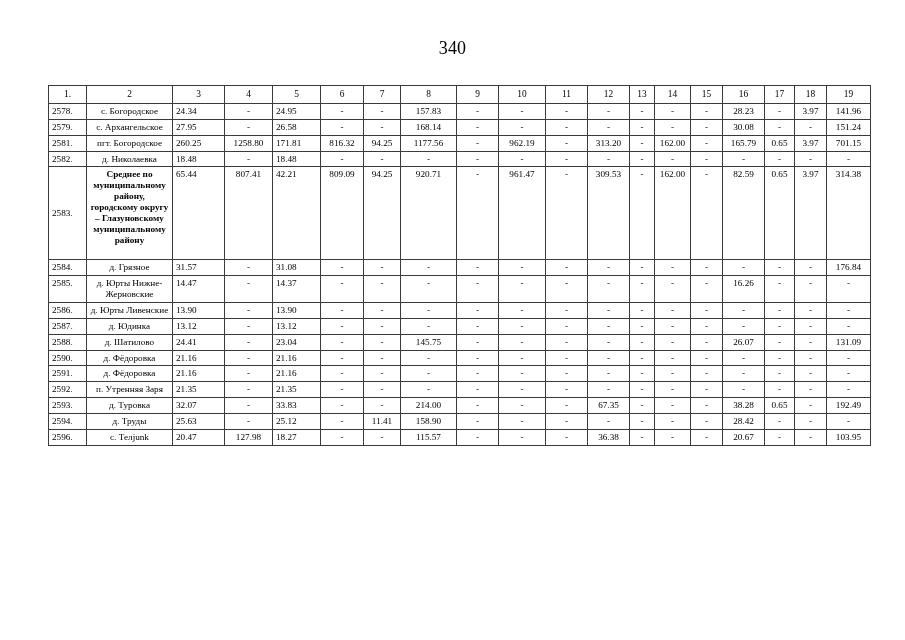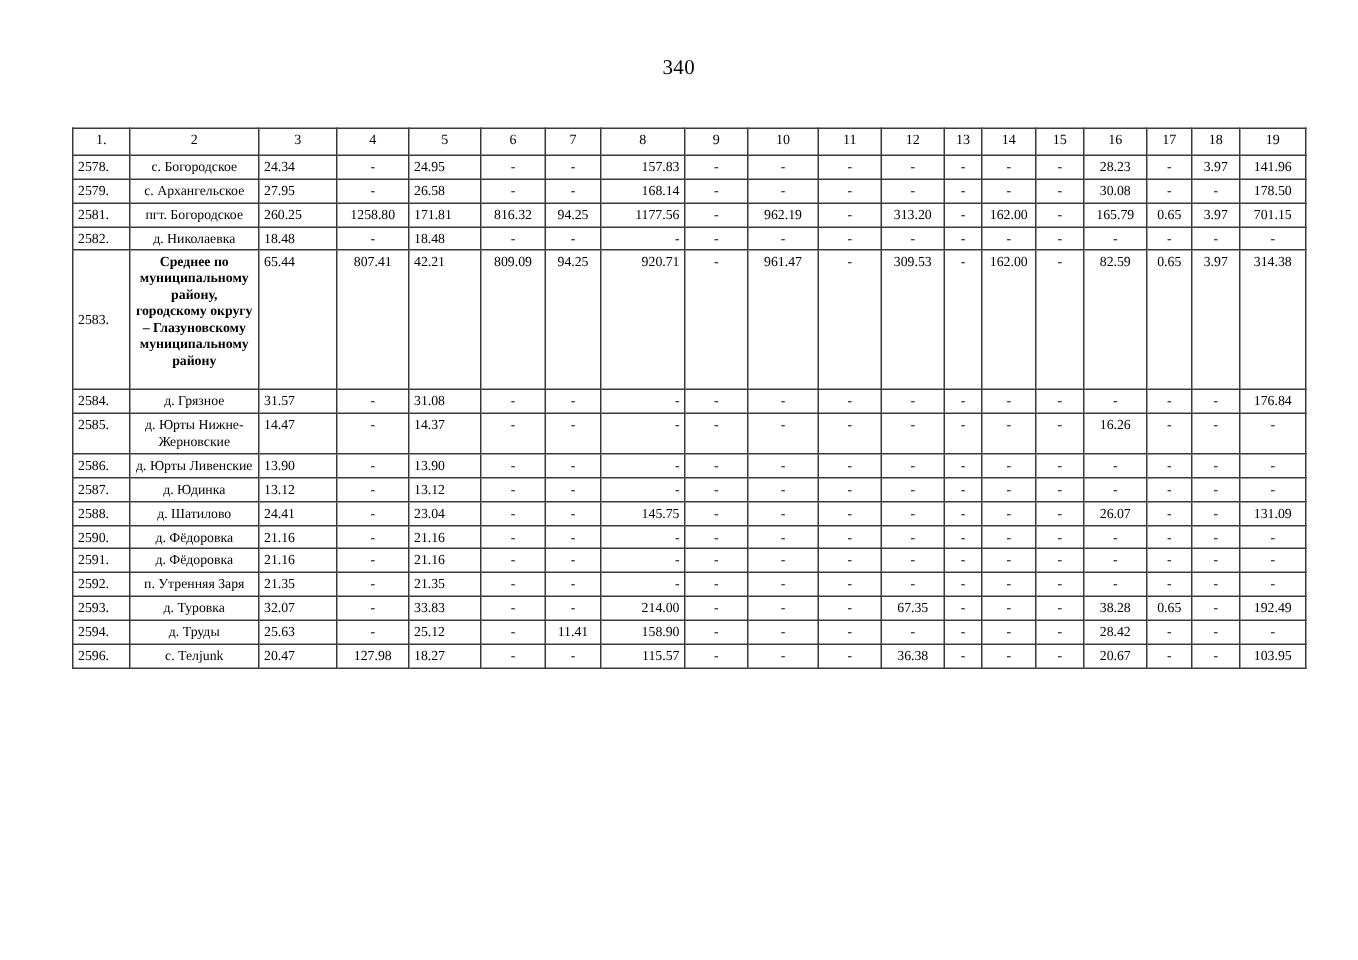--- a/index.html
+++ b/index.html
@@ -20,21 +20,21 @@
     height: 640px;
     position: relative;
     box-sizing: border-box;
   }
   #page-number {
     position: absolute;
     top: 38px;
     left: 0;
     width: 905px;
     text-align: center;
-    font-size: 14px;
+    font-size: 18px;
     letter-spacing: 0.2px;
   }
   #table-wrap {
     position: absolute;
     left: 48px;
     top: 85px;
     width: 810px;
   }
   table.data-table {
     border-collapse: collapse;
@@ -74,21 +74,21 @@
     text-align: center;
     padding-left: 5px;
     vertical-align: top;
   }
   td.c3, td.c5 {
     text-align: left;
     padding-left: 7px;
   }
   
   tr.head td { border-bottom: 1px solid #3a3a3a; }
-  td.thick-right { border-right: 1.6px solid #3a3a3a; text-align: right; }
+  td.thick-right { border-right: 1.6px solid #3a3a3a; }
   tr.big td { }
 </style>
 </head>
 <body>
 
 <div id="page">
 
   <div id="page-number">340</div>
 
   <div id="table-wrap">
@@ -169,21 +169,21 @@
             <td class="num">-</td>
             <td class="num">-</td>
             <td class="num">-</td>
             <td class="num">-</td>
             <td class="num">-</td>
             <td class="num">-</td>
             <td class="num">-</td>
             <td class="num">30.08</td>
             <td class="num">-</td>
             <td class="num">-</td>
-            <td class="num">178.50</td>
+            <td class="num">151.24</td>
           </tr>
           <tr>
             <td class="idx">2581.</td>
             <td class="name">пгт. Богородское</td>
             <td class="num c3">260.25</td>
             <td class="num">1258.80</td>
             <td class="num c3">171.81</td>
             <td class="num">816.32</td>
             <td class="num">94.25</td>
             <td class="num thick-right">1177.56</td>

